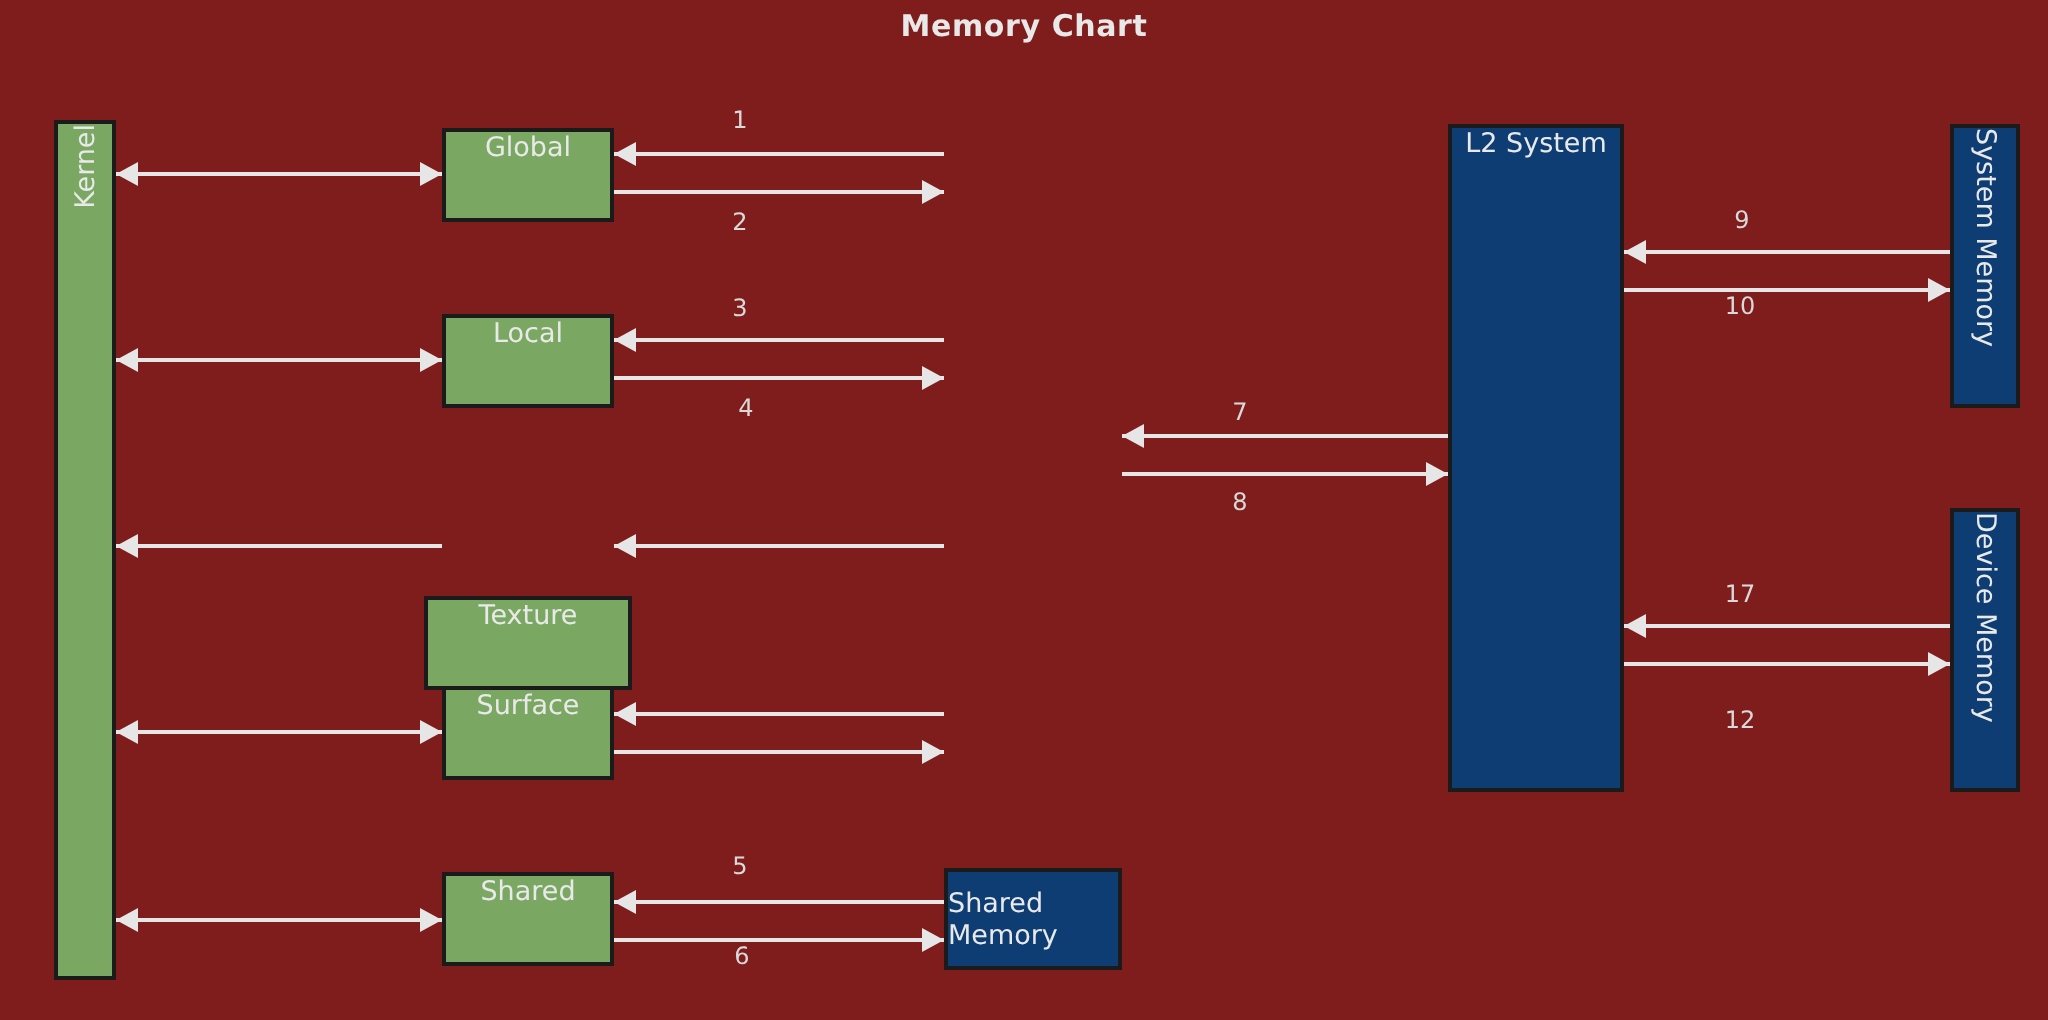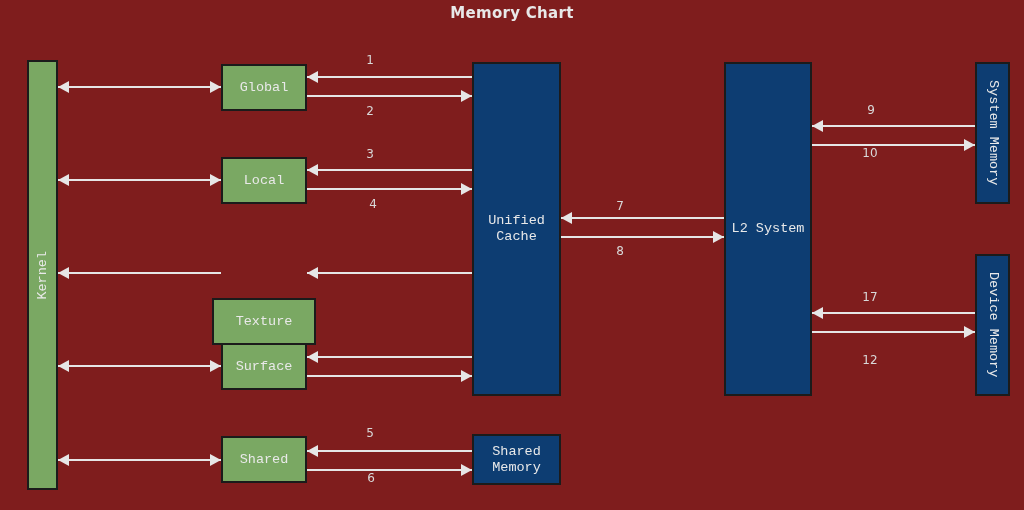--- a/index.html
+++ b/index.html
@@ -24,28 +24,27 @@
     color: #e8e8e8;
     font-size: 15px;
     font-weight: bold;
     letter-spacing: .3px;
   }
   .node {
     position: absolute;
     box-sizing: border-box;
     border: 2px solid #1b1b1b;
     display: flex;
-    align-items: center;
+    align-items: flex-start;
     justify-content: center;
     text-align: center;
     color: #e9e9e9;
     font-size: 13.5px;
     line-height: 16px;
     z-index: 3;
-    font-family: Liberation Mono, monospace;
   }
   .green { background: #7aa863; }
   .blue  { background: #0d3d72; }
   .vtext-up {
     writing-mode: vertical-rl;
     transform: rotate(180deg);
   }
   .vtext-down {
     writing-mode: vertical-rl;
   }
@@ -98,24 +97,20 @@
   </div>
 
   <div class="node green" style="left:221px; top:343px; width:86px; height:47px;">
     <span>Surface</span>
   </div>
 
   <div class="node green" style="left:221px; top:436px; width:86px; height:47px;">
     <span>Shared</span>
   </div>
 
-  <div class="node blue" style="left:472px; top:62px; width:89px; height:334px; flex-direction:column;">
-    <span>Unified</span>
-    <span>Cache</span>
-  </div>
 
   <div class="node blue" style="left:472px; top:434px; width:89px; height:51px; flex-direction:column;">
     <span>Shared</span>
     <span>Memory</span>
   </div>
 
   <div class="node blue" style="left:724px; top:62px; width:88px; height:334px;">
     <span>L2 System</span>
   </div>
 

